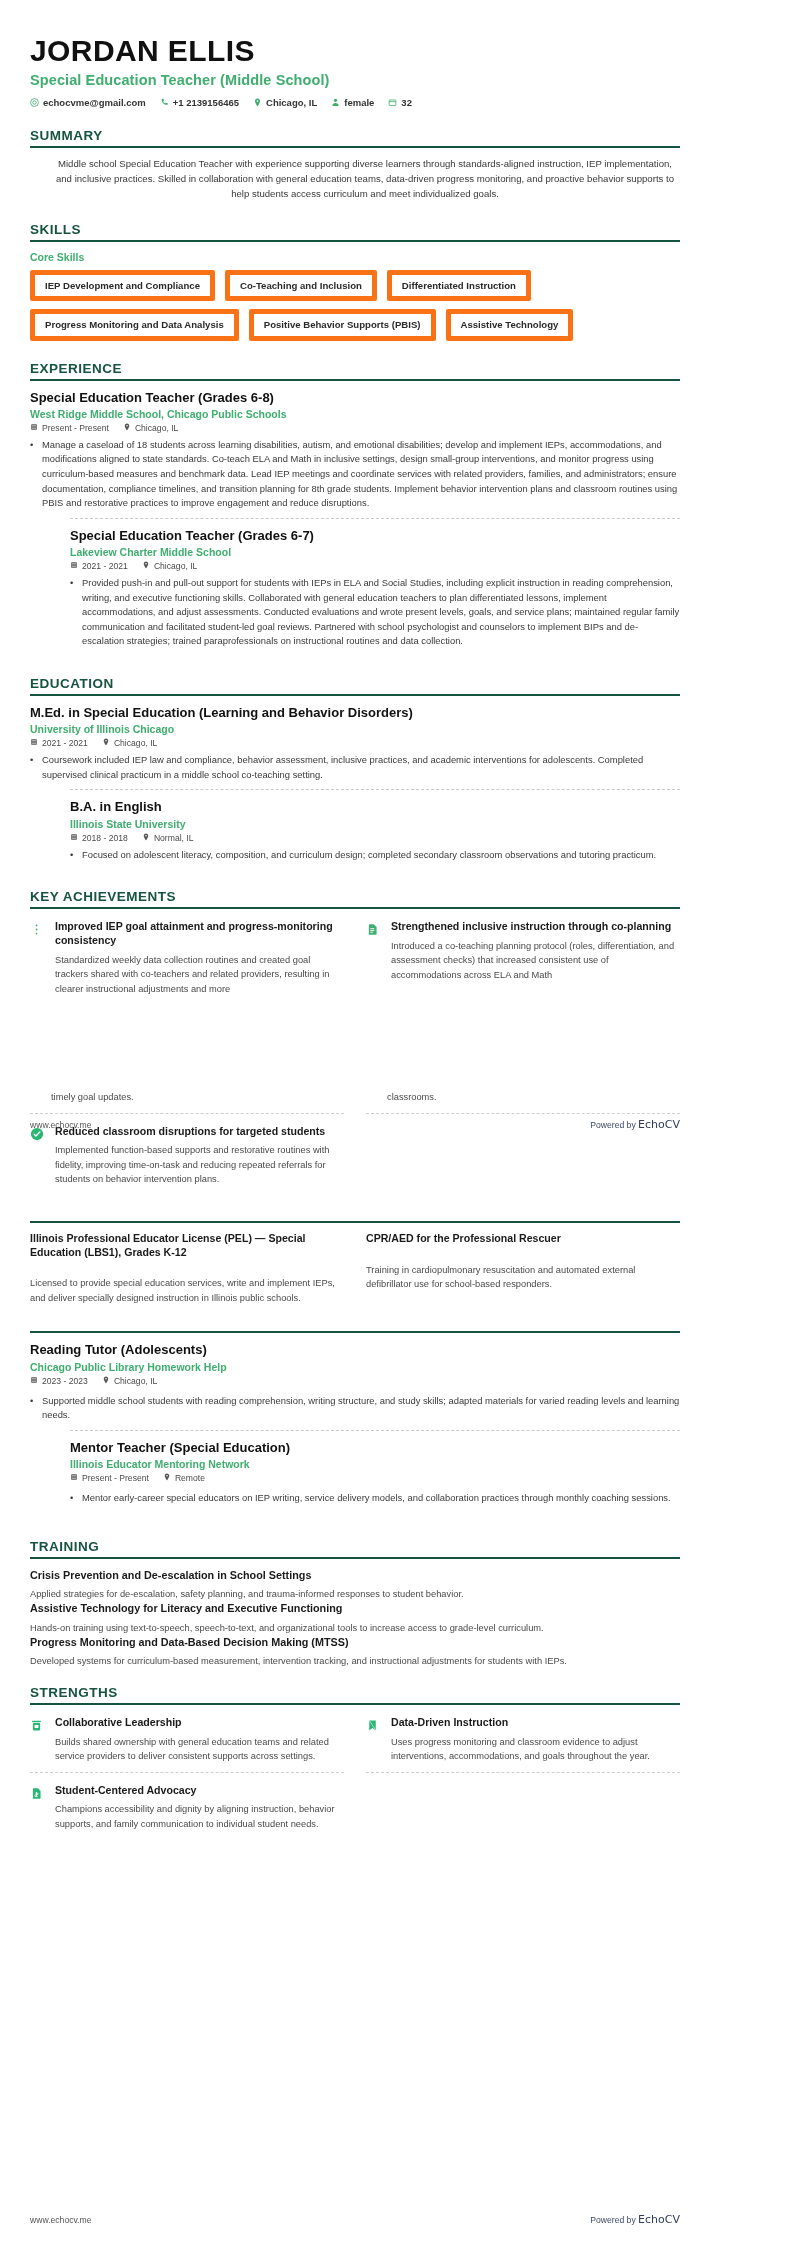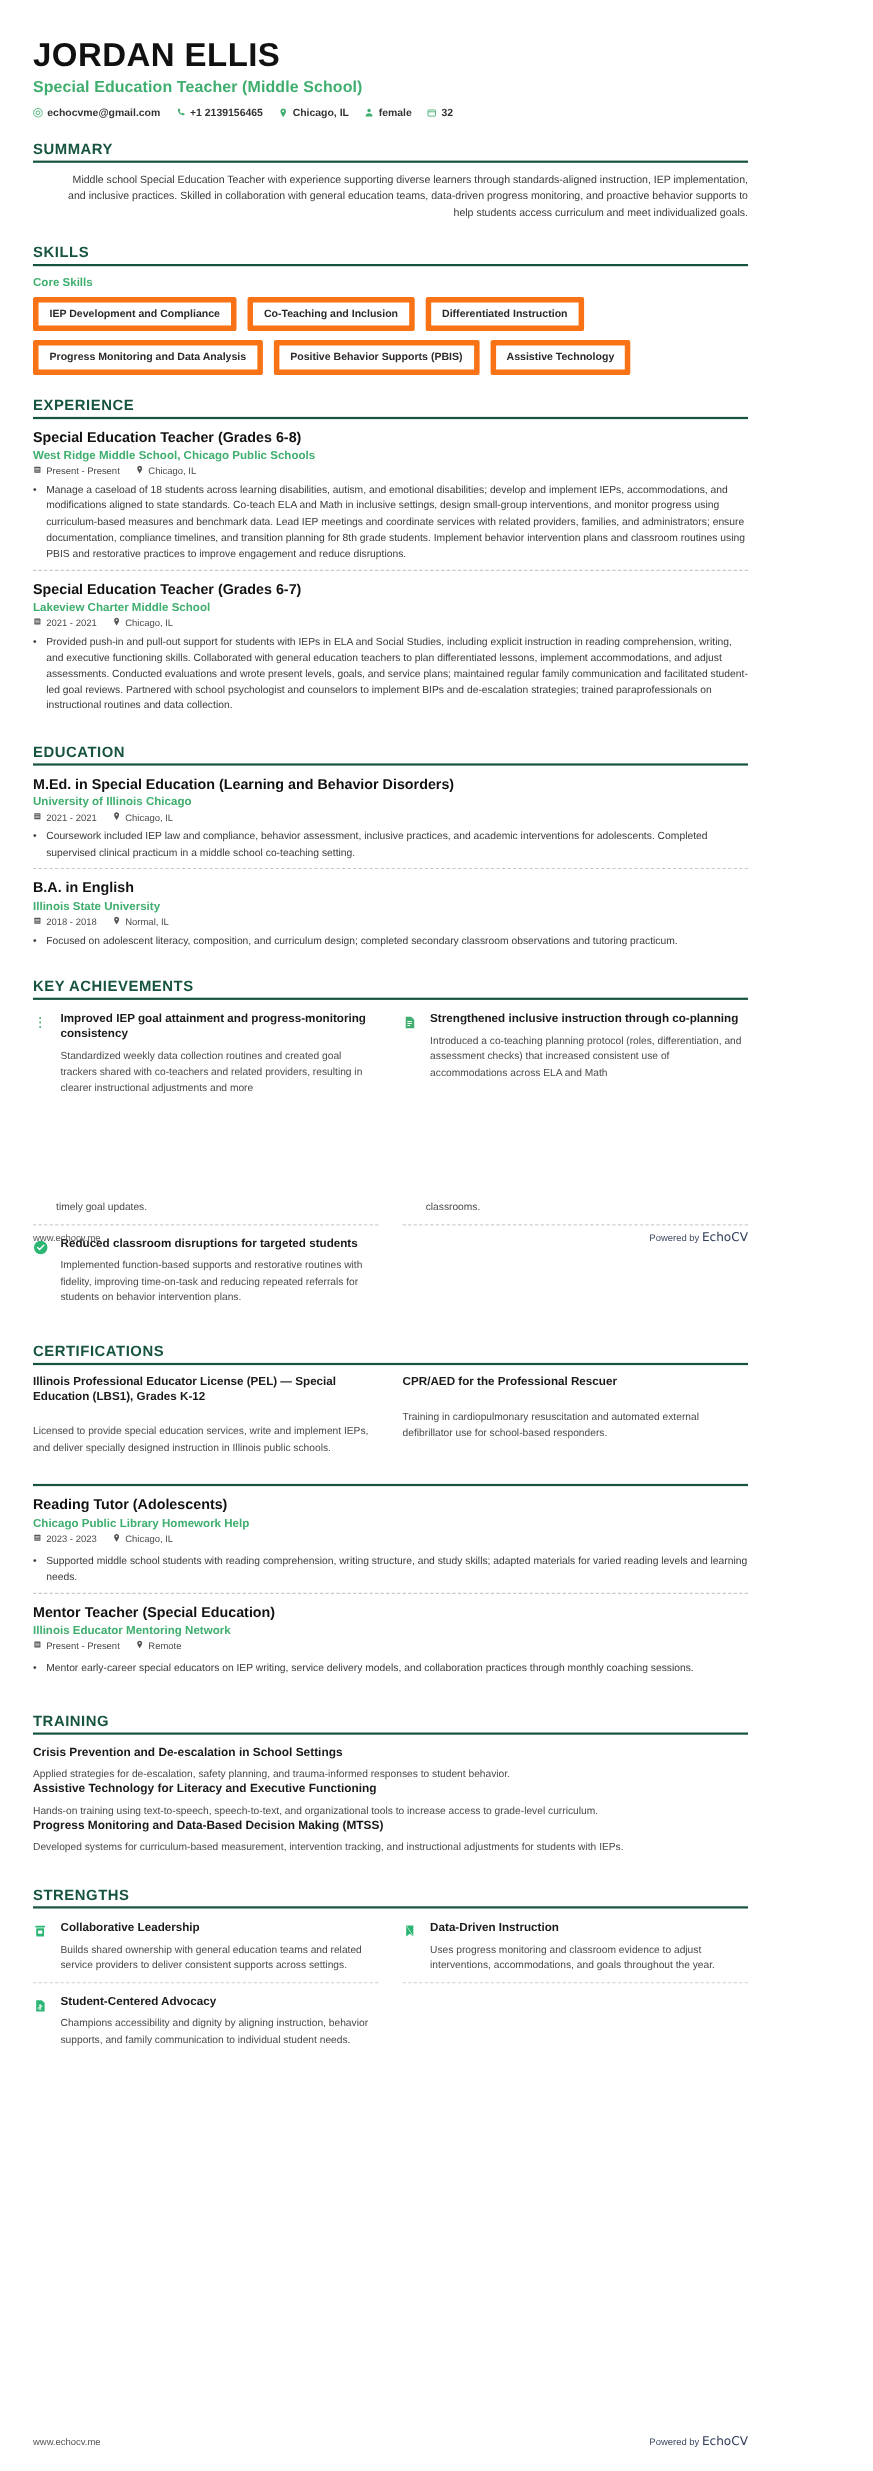--- a/index.html
+++ b/index.html
@@ -59,21 +59,21 @@
   .rule {
     height: 2px;
     background: #17543f;
     width: 100%;
     margin-bottom: 9px;
   }
   .summary-text {
     font-size: 9.6px;
     line-height: 1.55;
     color: #3a3a3a;
-    text-align: right;
+    text-align: center;
     margin-left: 20px;
   }
 
   
   .skills-group-label {
     font-size: 10.5px;
     font-weight: 700;
     color: #3fae6e;
     margin-bottom: 7px;
   }
@@ -84,21 +84,21 @@
     padding: 5px 10px;
     font-size: 9.6px;
     font-weight: 700;
     color: #2a2a2a;
     background: #fff;
     line-height: 1.2;
   }
 
   
   .entry { padding-bottom: 7px; }
-  .entry + .entry { border-top: 1px dashed #c9c9c9; padding-top: 9px; }
+  .entry + .entry { border-top: 1px dashed #c9c9c9; padding-top: 9px; margin-left: 40px; }
   .entry-title {
     font-size: 13px;
     font-weight: 700;
     color: #111;
     line-height: 1.25;
   }
   .entry-org {
     font-size: 10.5px;
     font-weight: 700;
     color: #3fae6e;
@@ -472,21 +472,20 @@
             </div>
           </div>
         </div>
         <div>
           <div class="dashed-sep"></div>
         </div>
       </div>
     </div>
 
     <div class="section" style="margin-top:26px;">
-      <div class="section-title">CERTIFICATIONS</div>
       <div class="rule"></div>
       <div class="grid2">
         <div>
           <div class="cert-title">Illinois Professional Educator License (PEL) — Special Education (LBS1), Grades K-12</div>
           <div class="cert-desc">Licensed to provide special education services, write and implement IEPs, and deliver specially designed instruction in Illinois public schools.</div>
         </div>
         <div>
           <div class="cert-title">CPR/AED for the Professional Rescuer</div>
           <div class="cert-desc">Training in cardiopulmonary resuscitation and automated external defibrillator use for school-based responders.</div>
         </div>
@@ -573,21 +572,21 @@
           <div class="trn-title">Assistive Technology for Literacy and Executive Functioning</div>
           <div class="trn-desc">Hands-on training using text-to-speech, speech-to-text, and organizational tools to increase access to grade-level curriculum.</div>
         </div>
         <div>
           <div class="trn-title">Progress Monitoring and Data-Based Decision Making (MTSS)</div>
           <div class="trn-desc">Developed systems for curriculum-based measurement, intervention tracking, and instructional adjustments for students with IEPs.</div>
         </div>
       </div>
     </div>
 
-    <div class="section" style="margin-top:28px;">
+    <div class="section" style="margin-top:16px;">
       <div class="section-title">STRENGTHS</div>
       <div class="rule"></div>
 
       <div class="grid2">
         <div>
           <div class="ach-item">
             <span class="ic">
               <svg width="13" height="15" viewBox="0 0 16 16">
                   <rect x="2.6" y="2" width="10.8" height="2" rx=".6" fill="#2bb673"></rect>
                   <rect x="3.6" y="5" width="8.8" height="9" rx="1" fill="#2bb673"></rect>

